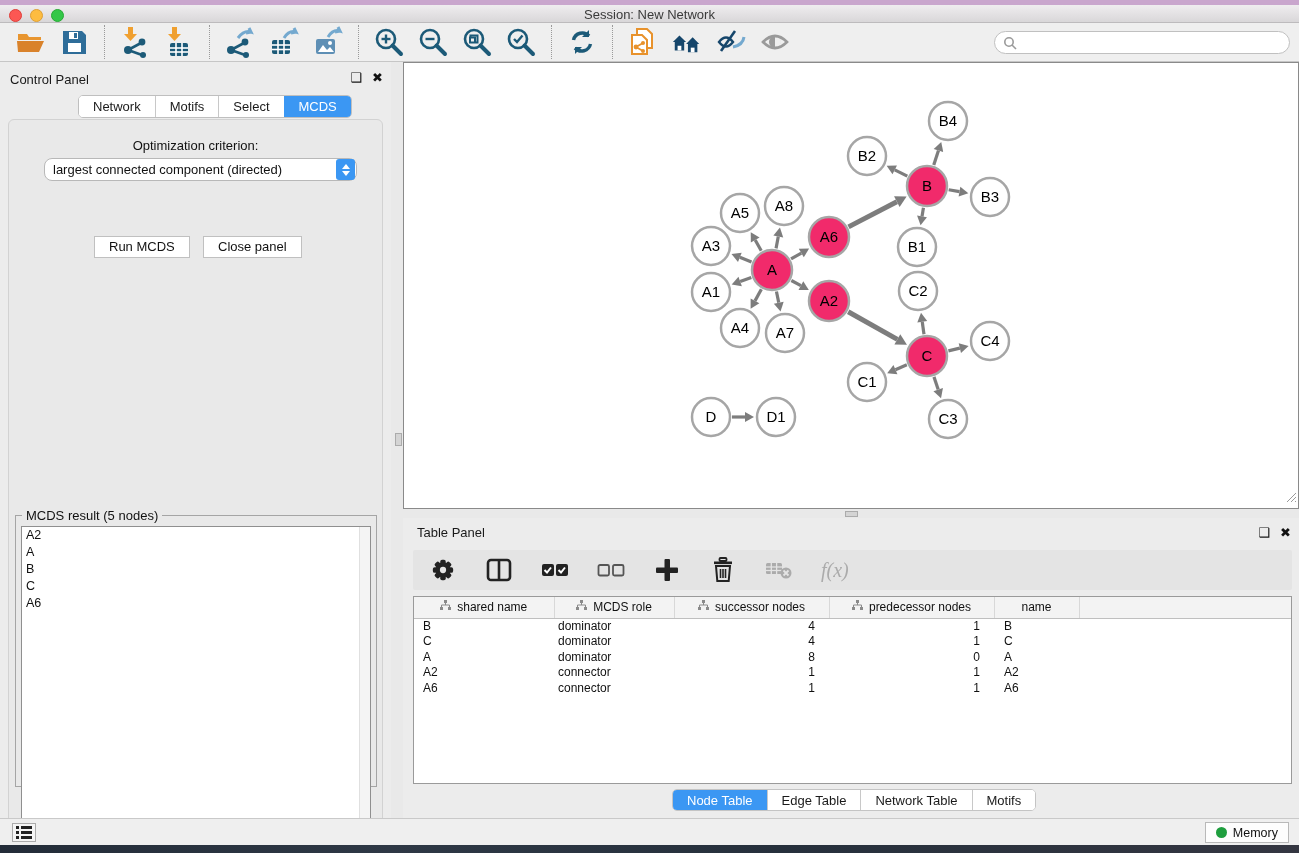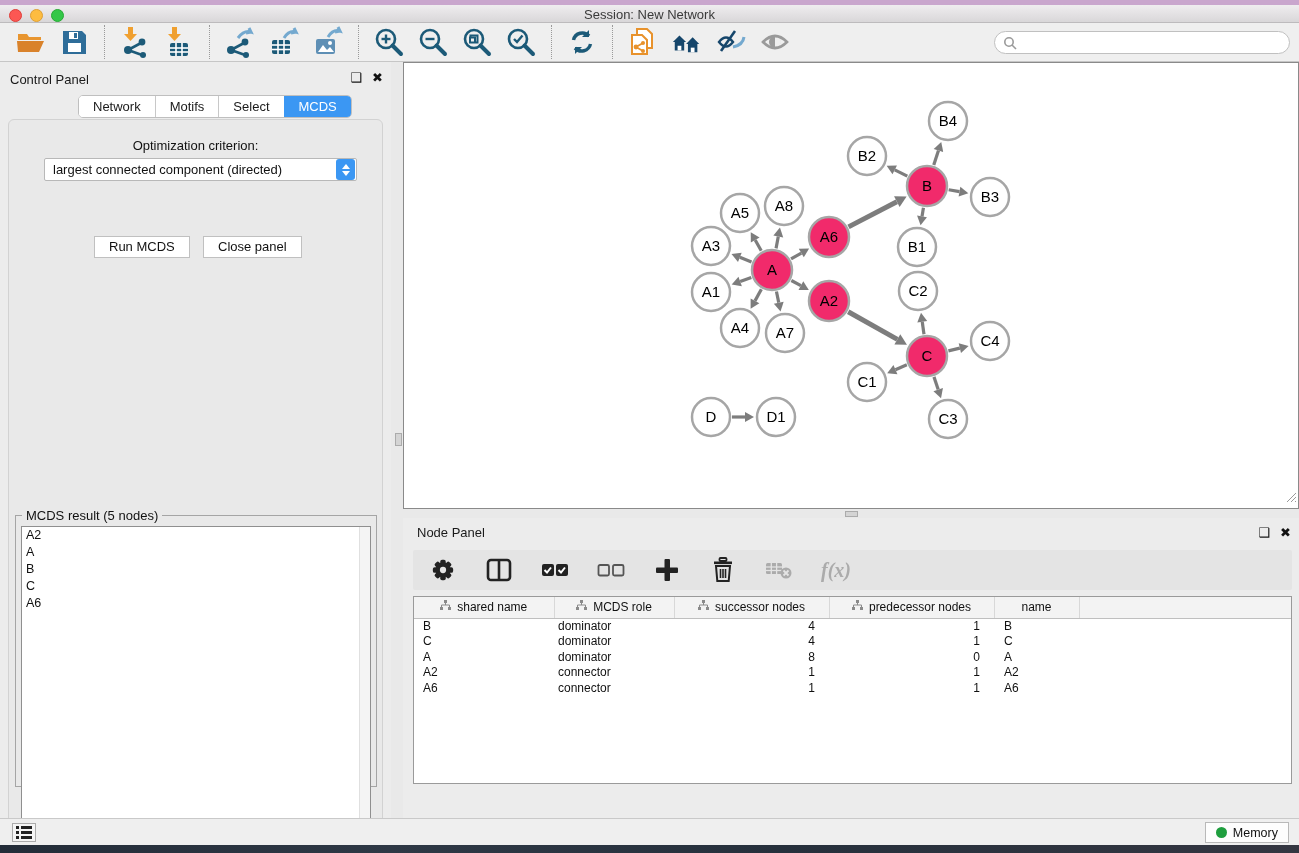--- a/index.html
+++ b/index.html
@@ -39,21 +39,21 @@
     border:1px solid #BFBFBF; border-radius:5px; overflow:hidden; background:#FFF; }
   .seg-tab { padding:0 14px; font-size:13px; line-height:21px; color:#1A1A1A;
     background:#FFF; border-left:1px solid #C8C8C8; }
   .seg-tab:first-child { border-left:none; }
   .seg-tab.active { background:#3B97F3; color:#FFF; border-left-color:#3B97F3; }
   #cp-body { position:absolute; left:8px; top:57px; width:375px; height:741px;
     background:#E9E9E9; border:1px solid #D2D2D2; border-radius:6px; }
   #opt-label { position:absolute; left:0; width:100%; top:18px; text-align:center;
     font-size:13px; color:#111; }
   #opt-select { position:absolute; left:35px; top:38px; width:313px; height:23px;
-    background:#FFF; border:1px solid #B8B8B8; border-radius:2px;
+    background:#FFF; border:1px solid #B8B8B8; border-radius:8px;
     display:flex; align-items:center; }
   #opt-select .val { flex:1; font-size:13px; padding-left:8px; color:#111;
     white-space:nowrap; overflow:hidden; }
   #opt-select .stepper { width:19px; height:21px; background:#3B97F3;
     border-radius:3px; margin-right:1px; display:flex; flex-direction:column;
     align-items:center; justify-content:center; color:#FFF; }
   .chev { width:0; height:0; border-left:4px solid transparent;
     border-right:4px solid transparent; }
   .chev.up { border-bottom:5px solid #FFF; margin-bottom:2px; }
   .chev.down { border-top:5px solid #FFF; }
@@ -86,21 +86,21 @@
   #net-canvas { position:absolute; left:0; top:25px; width:894px; height:420px;
     background:#FFF; }
   #resize-grip { position:absolute; right:1px; bottom:1px; }
   
   .split-thumb { position:absolute; background:#D4D4D4; border:1px solid #ABABAB; }
   
   #table-panel { left:403px; top:518px; width:896px; height:300px; background:#ECECEC; }
   #tp-title { position:absolute; left:14px; top:7px; font-size:13px; color:#1A1A1A; }
   #tp-toolbar { position:absolute; left:10px; top:32px; width:879px; height:40px;
     background:#E4E4E4; border-radius:2px; display:flex; align-items:center;
-    gap:28px; padding-left:16px;font-weight:bold; }
+    gap:28px; padding-left:16px; }
   .tp-btn { width:28px; height:28px; display:flex; align-items:center;
     justify-content:center; }
   #fx-label { font-size:20px; color:#ABABAB; font-family:"Liberation Serif",serif;
     font-style:italic; }
   #data-table { position:absolute; left:10px; top:78px; width:879px; height:188px;
     background:#FFF; border:1px solid #9A9A9A; overflow:hidden; }
   table { border-collapse:collapse; table-layout:fixed; width:879px; }
   thead th { background:#F3F3F3; border-bottom:1px solid #BFBFBF;
     border-right:1px solid #D8D8D8; font-weight:normal; font-size:12px;
     color:#111; height:21px; padding:0; }
@@ -439,21 +439,21 @@
           <line x1="7" y1="12" x2="12" y2="7"></line>
           <line x1="11" y1="12" x2="12" y2="11"></line>
         </g>
       </svg>
   </span>
 </div>
 
 <div class="split-thumb" style="left:845px; top:511px; width:13px; height:6px;"></div>
 
 <div id="table-panel" class="abs">
-  <span id="tp-title">Node Panel</span>
+  <span id="tp-title">Table Panel</span>
   <span class="panel-btns" style="top:7px;">
     <span>❑</span>
     <span>✖</span>
   </span>
   <div id="tp-toolbar">
     <span class="tp-btn">
       <svg width="24" height="24" viewBox="0 0 26 26">
           <g fill="#222">
             <rect x="10" y="2" width="6" height="22" rx="2"></rect>
             <rect x="2" y="10" width="22" height="6" rx="2"></rect>
@@ -632,20 +632,26 @@
             <td class="c0">A6</td>
             <td class="c1">connector</td>
             <td class="c2">1</td>
             <td class="c3">1</td>
             <td class="c4">A6</td>
             <td class="c5"></td>
           </tr>
         </tbody>
     </table>
   </div>
+  <div id="tp-tabs">
+      <span class="seg-tab active">Node Table</span>
+      <span class="seg-tab">Edge Table</span>
+      <span class="seg-tab">Network Table</span>
+      <span class="seg-tab">Motifs</span>
+    </div>
 </div>
 
 <div id="status-bar" class="abs">
   <span id="list-btn">
     <svg width="18" height="15" viewBox="0 0 18 15">
         <g fill="#222">
           <rect x="1" y="1" width="3" height="3"></rect>
           <rect x="6" y="1" width="11" height="3"></rect>
           <rect x="1" y="6" width="3" height="3"></rect>
           <rect x="6" y="6" width="11" height="3"></rect>

